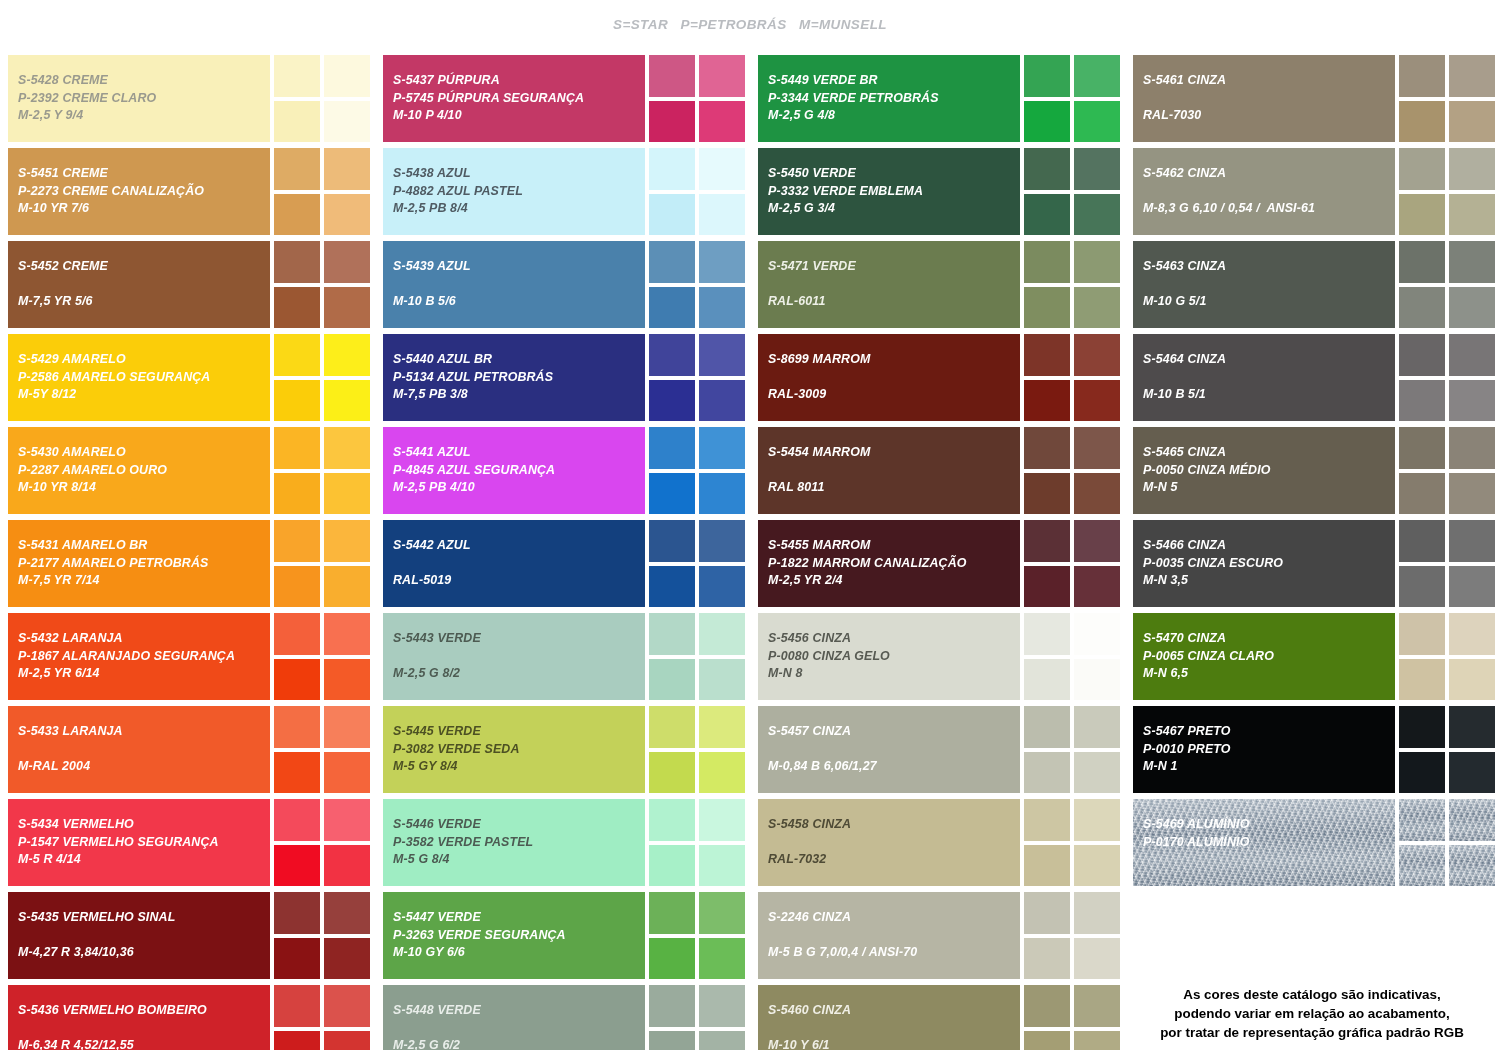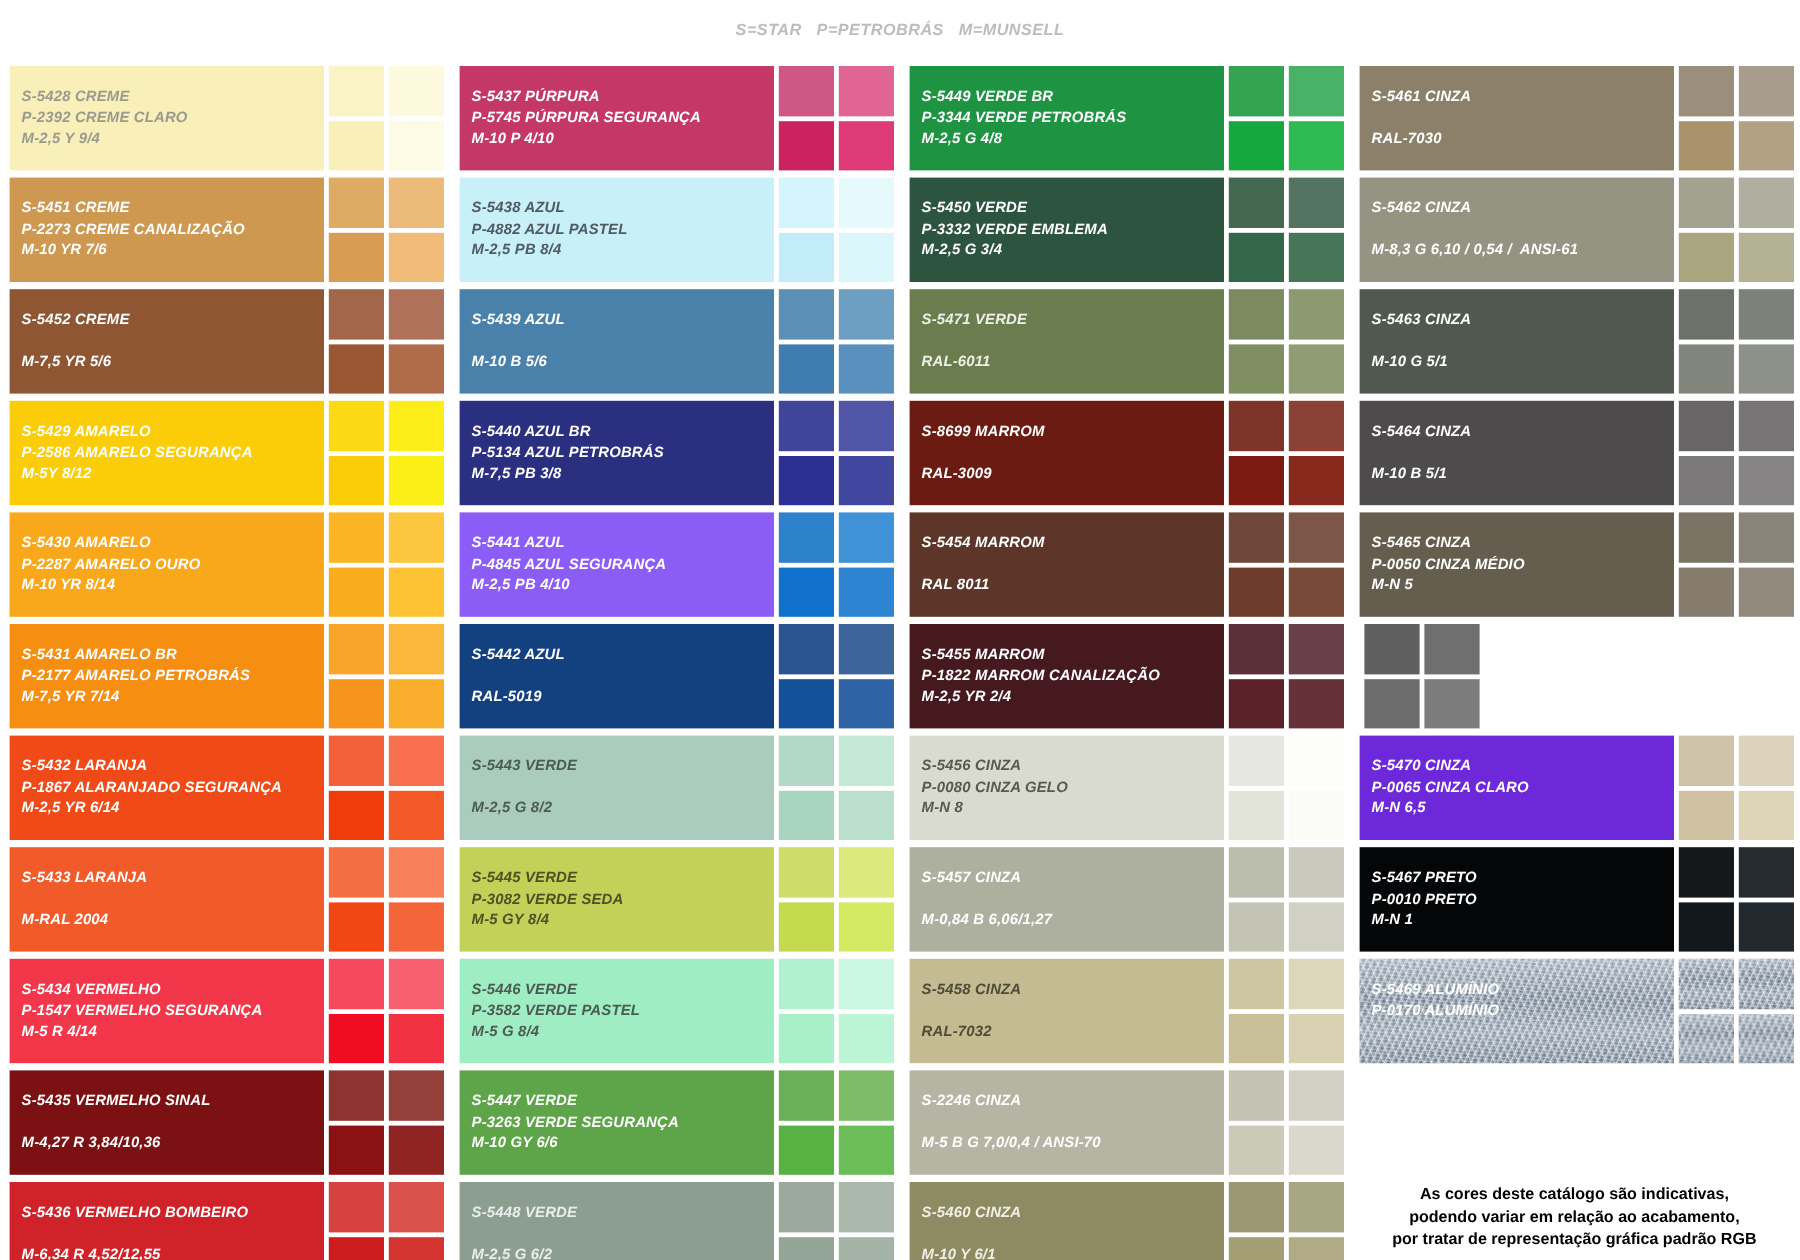--- a/index.html
+++ b/index.html
@@ -304,21 +304,21 @@
             <div class="ln">M-7,5 PB 3/8</div>
           </div>
           <div class="swatches">
             <div class="sw" style="background: rgb(64, 68, 154);"></div>
             <div class="sw" style="background: rgb(80, 85, 168);"></div>
             <div class="sw" style="background: rgb(43, 47, 147);"></div>
             <div class="sw" style="background: rgb(65, 70, 159);"></div>
           </div>
         </div>
         <div class="row">
-          <div class="main" style="background: #8b5cf6; color: rgb(255, 255, 255);">
+          <div class="main" style="background: #d946ef; color: rgb(255, 255, 255);">
             <div class="ln">S-5441 AZUL</div>
             <div class="ln">P-4845 AZUL SEGURANÇA</div>
             <div class="ln">M-2,5 PB 4/10</div>
           </div>
           <div class="swatches">
             <div class="sw" style="background: rgb(46, 129, 203);"></div>
             <div class="sw" style="background: rgb(63, 146, 214);"></div>
             <div class="sw" style="background: rgb(17, 114, 205);"></div>
             <div class="sw" style="background: rgb(45, 133, 210);"></div>
           </div>
@@ -607,29 +607,34 @@
             <div class="ln">M-N 5</div>
           </div>
           <div class="swatches">
             <div class="sw" style="background: rgb(123, 116, 101);"></div>
             <div class="sw" style="background: rgb(138, 131, 119);"></div>
             <div class="sw" style="background: rgb(133, 124, 109);"></div>
             <div class="sw" style="background: rgb(146, 138, 124);"></div>
           </div>
         </div>
         <div class="row">
+          <div class="main" style="background: rgb(69, 69, 69); color: rgb(255, 255, 255);">
+            <div class="ln">S-5466 CINZA</div>
+            <div class="ln">P-0035 CINZA ESCURO</div>
+            <div class="ln">M-N 3,5</div>
+          </div>
           <div class="swatches">
             <div class="sw" style="background: rgb(95, 95, 95);"></div>
             <div class="sw" style="background: rgb(111, 111, 111);"></div>
             <div class="sw" style="background: rgb(108, 108, 108);"></div>
             <div class="sw" style="background: rgb(124, 124, 124);"></div>
           </div>
         </div>
         <div class="row">
-          <div class="main" style="background: #6d28d9; color: rgb(255, 255, 255);">
+          <div class="main" style="background: #4d7c0f; color: rgb(255, 255, 255);">
             <div class="ln">S-5470 CINZA</div>
             <div class="ln">P-0065 CINZA CLARO</div>
             <div class="ln">M-N 6,5</div>
           </div>
           <div class="swatches">
             <div class="sw" style="background: rgb(206, 194, 168);"></div>
             <div class="sw" style="background: rgb(221, 211, 189);"></div>
             <div class="sw" style="background: rgb(207, 194, 162);"></div>
             <div class="sw" style="background: rgb(222, 212, 183);"></div>
           </div>

